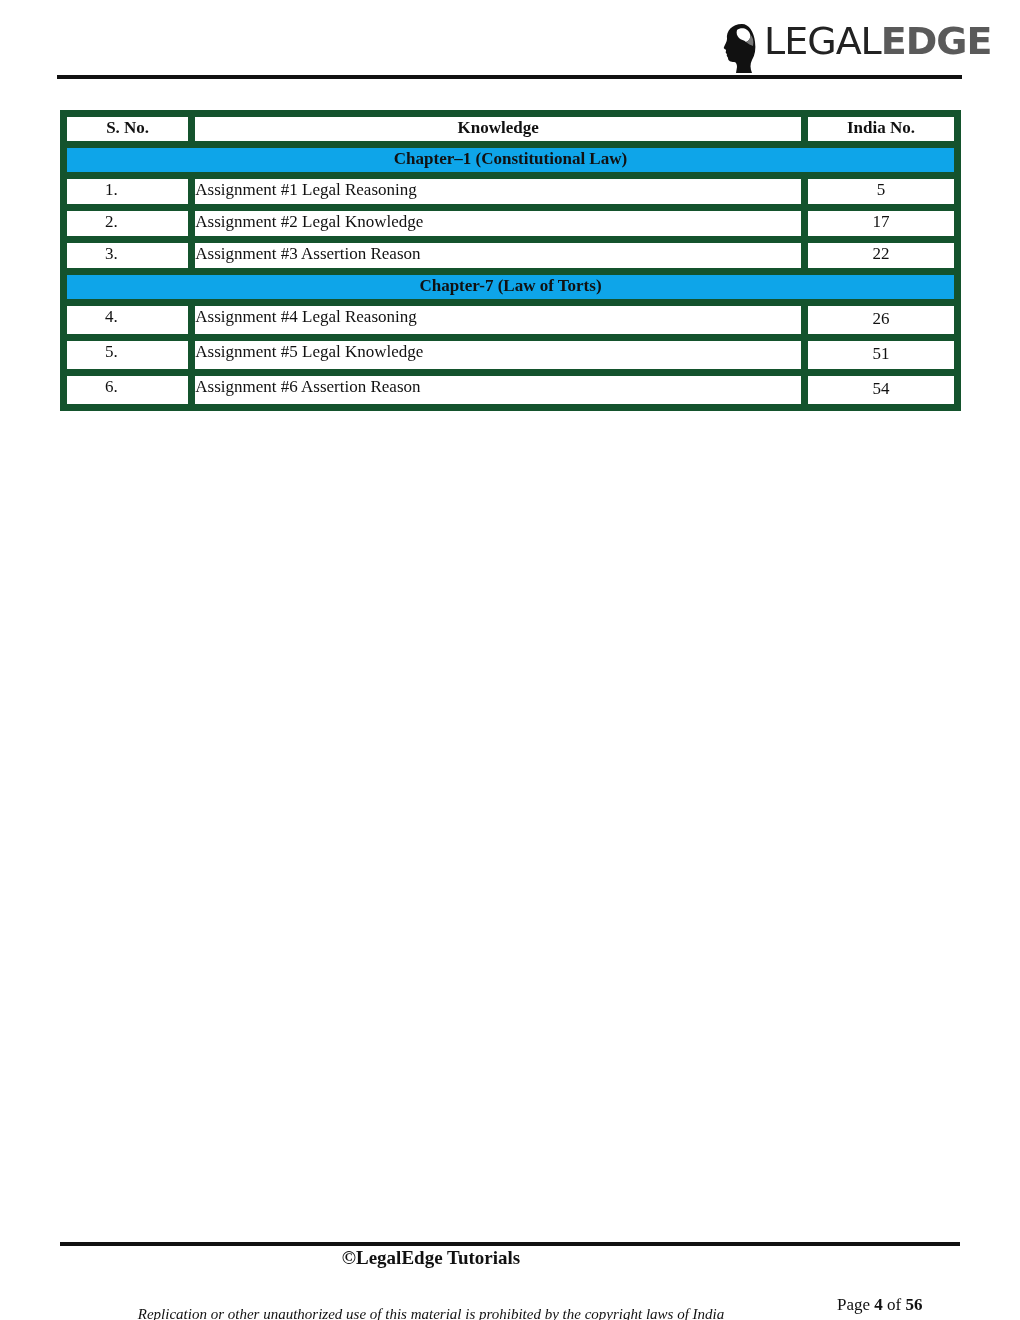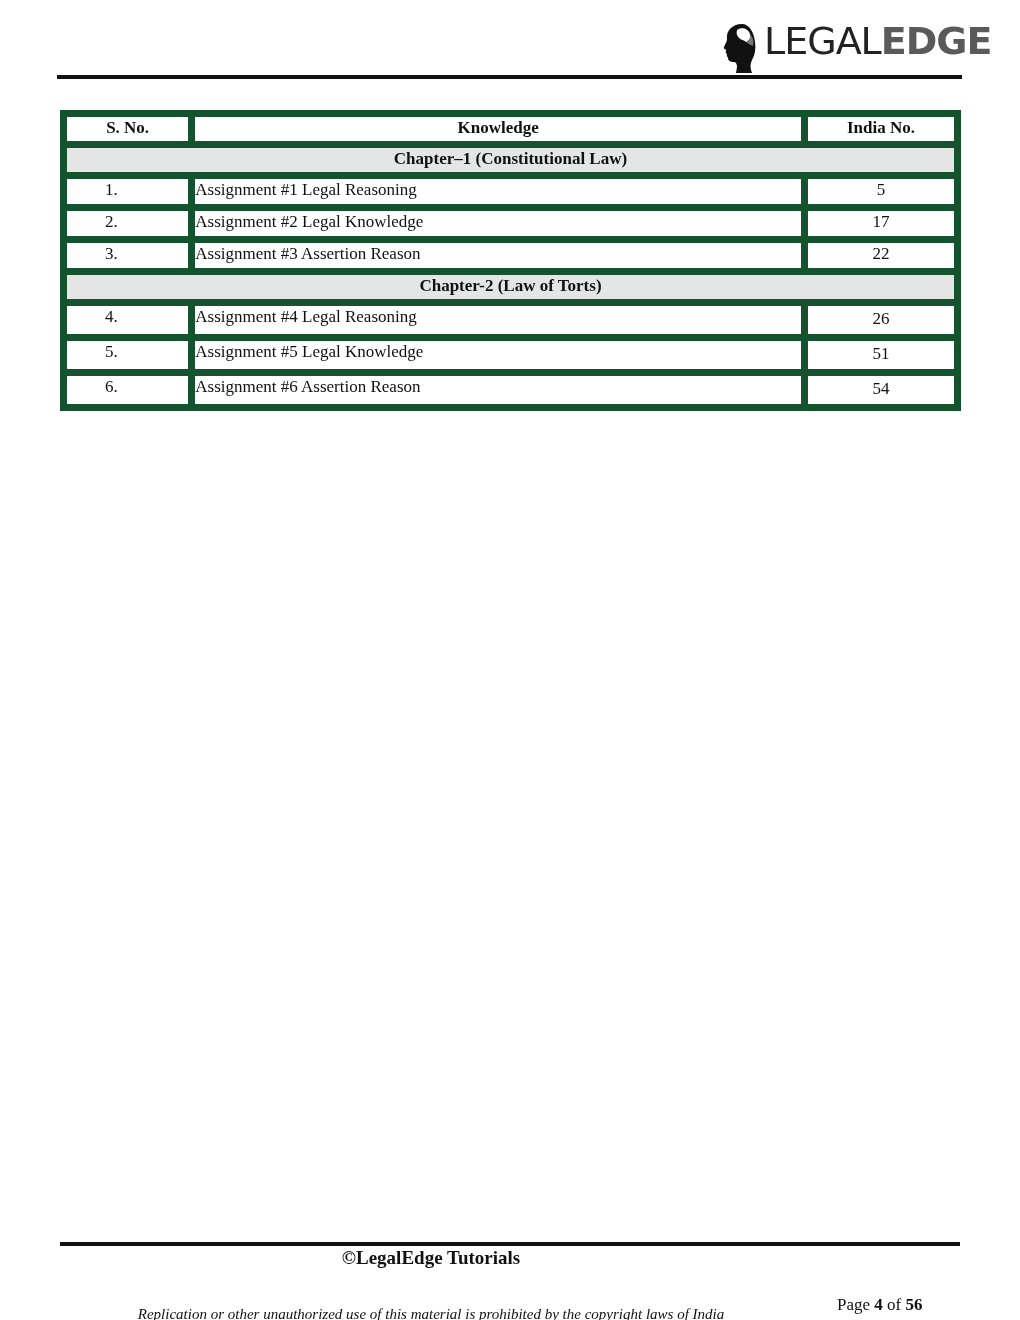--- a/index.html
+++ b/index.html
@@ -13,21 +13,21 @@
     .logo-legal { color: #222; font-weight: 400; }
     .logo-edge { color: #5a5a5a; font-weight: 700; }
     .header-rule { position: absolute; left: 57px; top: 75px; width: 905px; height: 4px; background: #111; }
 
     .toc { position: absolute; left: 60px; top: 110px; width: 901px; border-collapse: collapse; font-size: 17px; }
     .toc td, .toc th { border: 7px solid #14532d; }
     .toc th { font-weight: 700; height: 31px; vertical-align: top; padding-top: 1px; text-align: center; }
     .toc .col-sno { width: 129px; }
     .toc .col-contents { width: 618px; }
     .toc .col-page { width: 154px; }
-    .toc .chapter td { background: #e5e5e5; font-weight: 700; text-align: center; height: 31px; vertical-align: top; padding-top: 1px; }
+    .toc .chapter td { background: #0ea5e9; font-weight: 700; text-align: center; height: 31px; vertical-align: top; padding-top: 1px; }
     .toc .row1 td { height: 32px; vertical-align: top; padding-top: 1px; }
     .toc .row2 td { height: 35px; vertical-align: top; padding-top: 1px; }
     .toc td.sno { padding-left: 38px; text-align: left; }
     .toc td.contents { text-align: left; }
     .toc td.page { text-align: center; }
     .toc .row2 td.page { padding-top: 3px; }
 
     .footer-rule { position: absolute; left: 60px; top: 1242px; width: 900px; height: 4px; background: #111; }
     .footer-copy { position: absolute; left: 140px; top: 1247px; width: 582px; text-align: center; font-weight: 700; font-size: 19px; }
     .footer-note { position: absolute; left: 130px; top: 1270px; width: 602px; text-align: center; font-style: italic; font-size: 15px; margin-top: 36px; }
@@ -70,21 +70,21 @@
       <td class="sno">2.</td>
       <td class="contents">Assignment #2 Legal Knowledge</td>
       <td class="page">17</td>
     </tr>
     <tr class="row1">
       <td class="sno">3.</td>
       <td class="contents">Assignment #3 Assertion Reason</td>
       <td class="page">22</td>
     </tr>
     <tr class="chapter">
-      <td colspan="3">Chapter-2 (Law of Torts)</td>
+      <td colspan="3">Chapter-7 (Law of Torts)</td>
     </tr>
     <tr class="row2">
       <td class="sno">4.</td>
       <td class="contents">Assignment #4 Legal Reasoning</td>
       <td class="page">26</td>
     </tr>
     <tr class="row2">
       <td class="sno">5.</td>
       <td class="contents">Assignment #5 Legal Knowledge</td>
       <td class="page">51</td>

